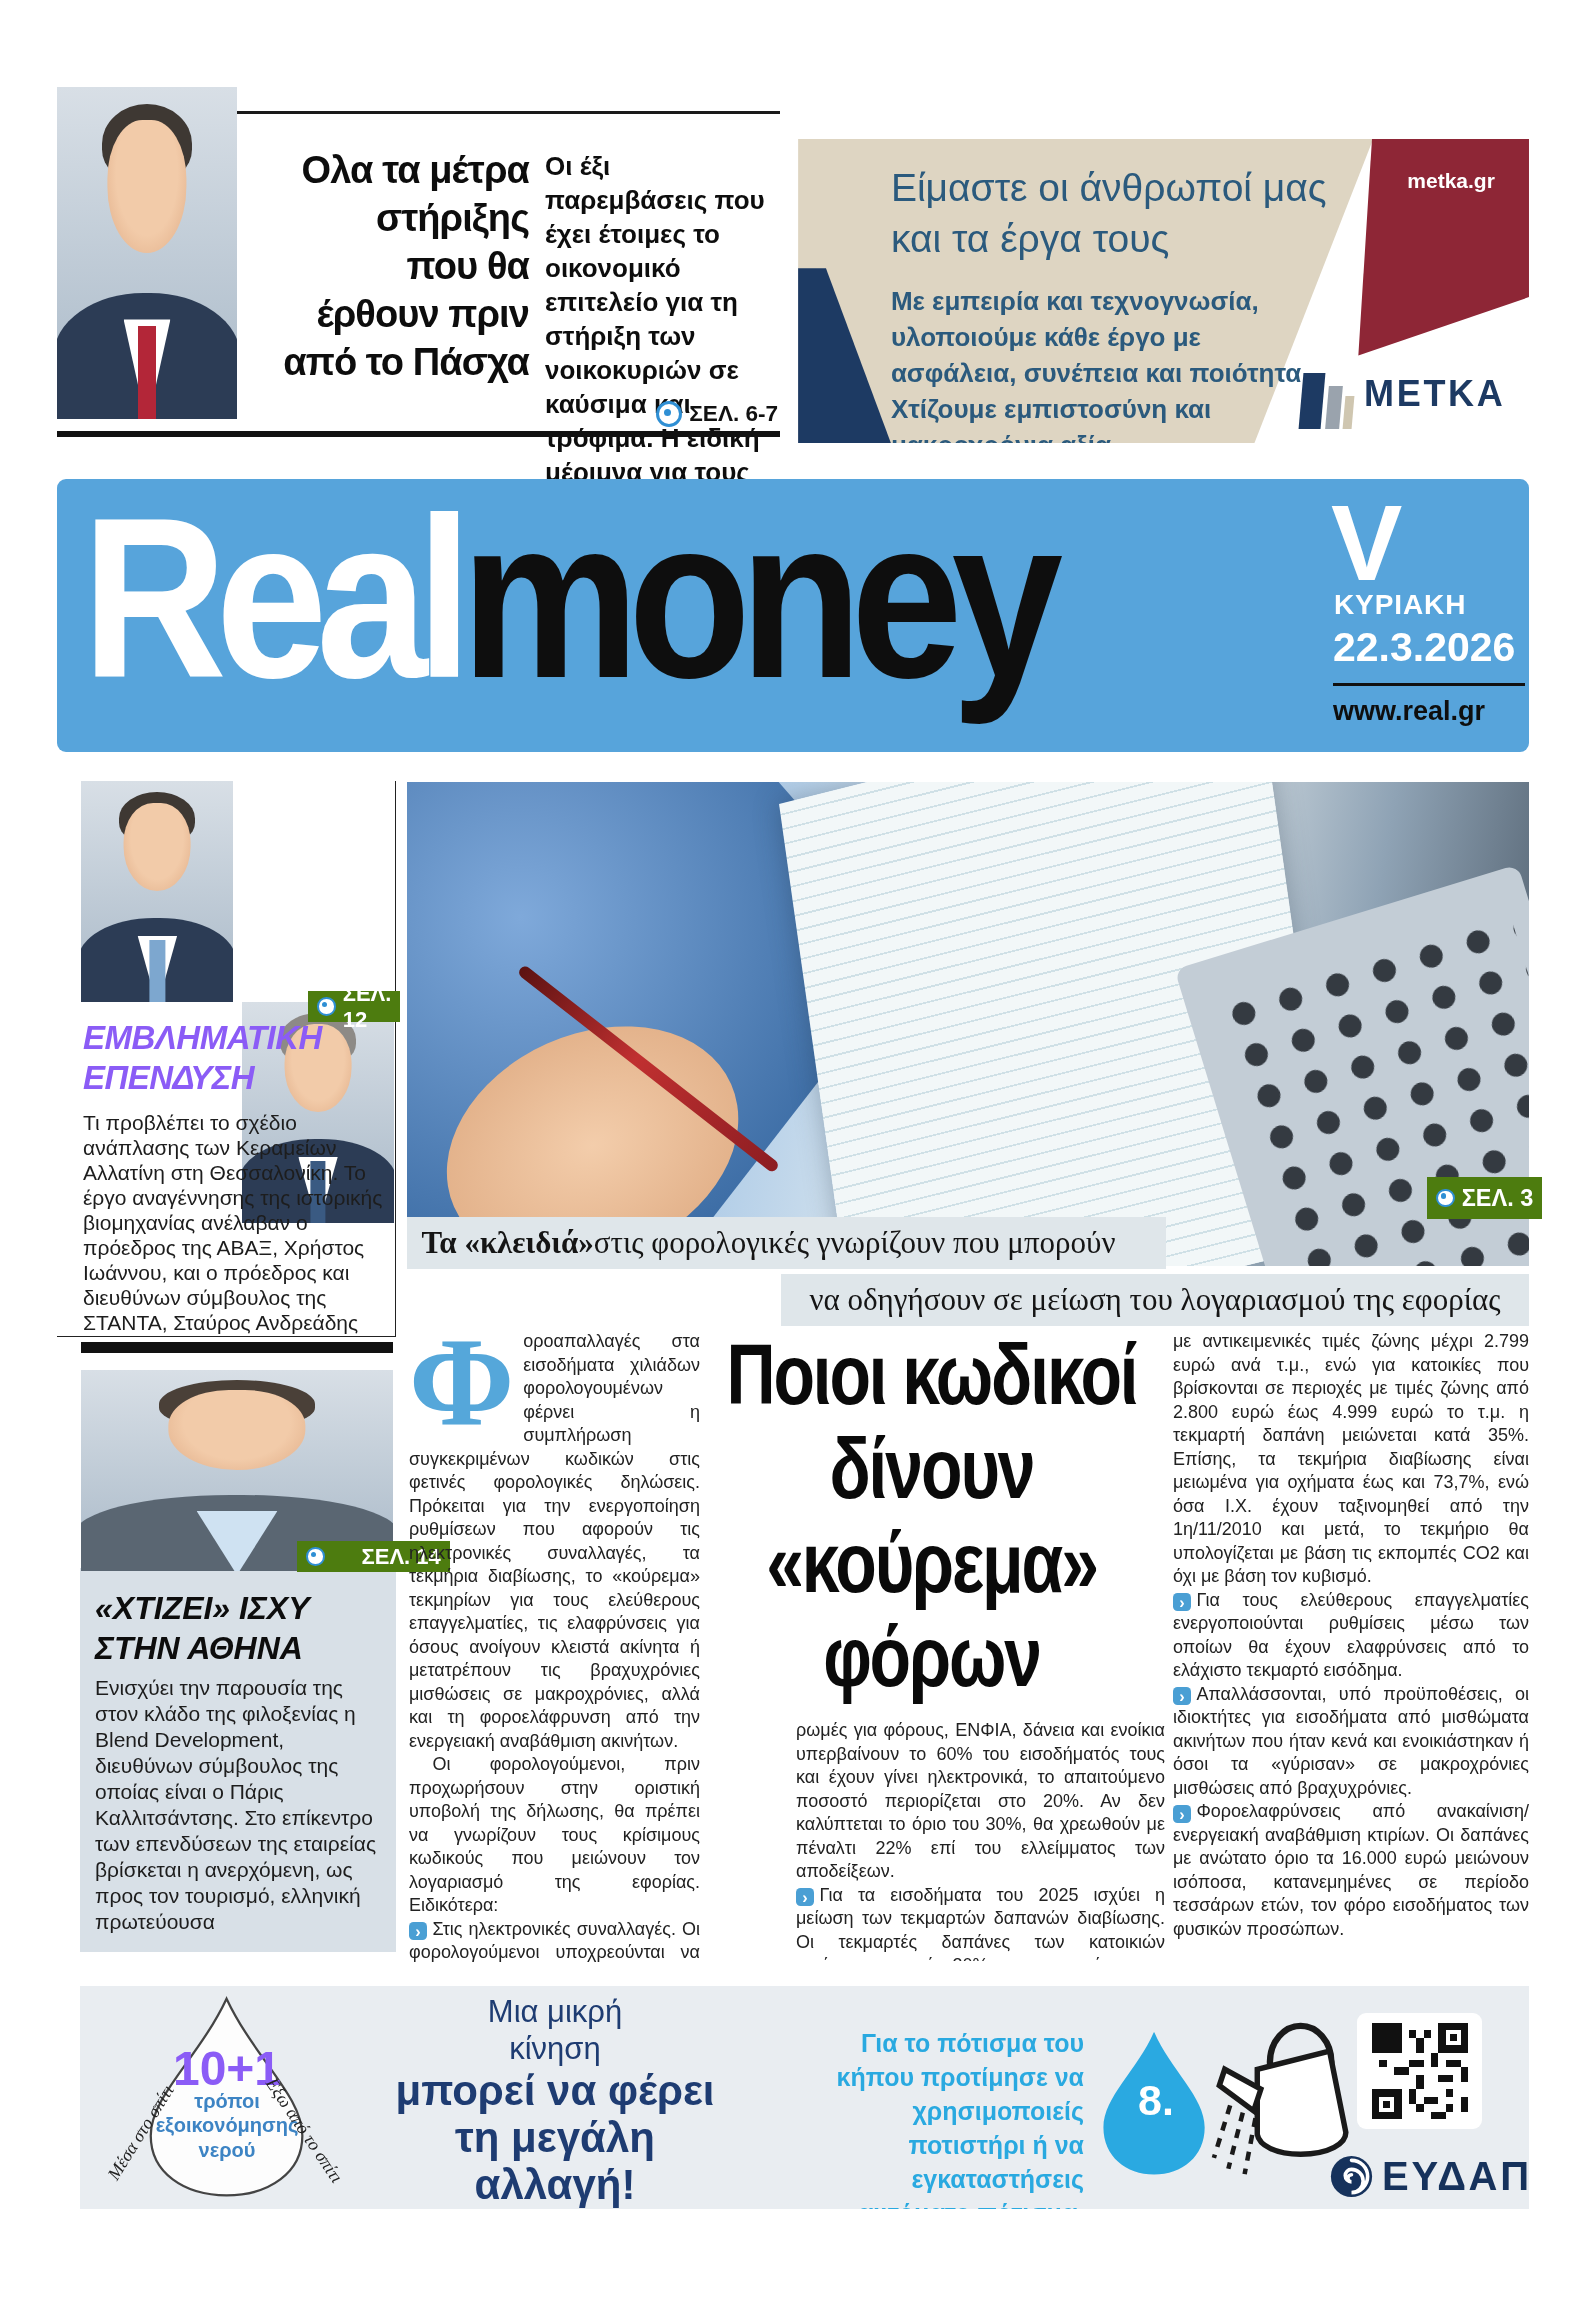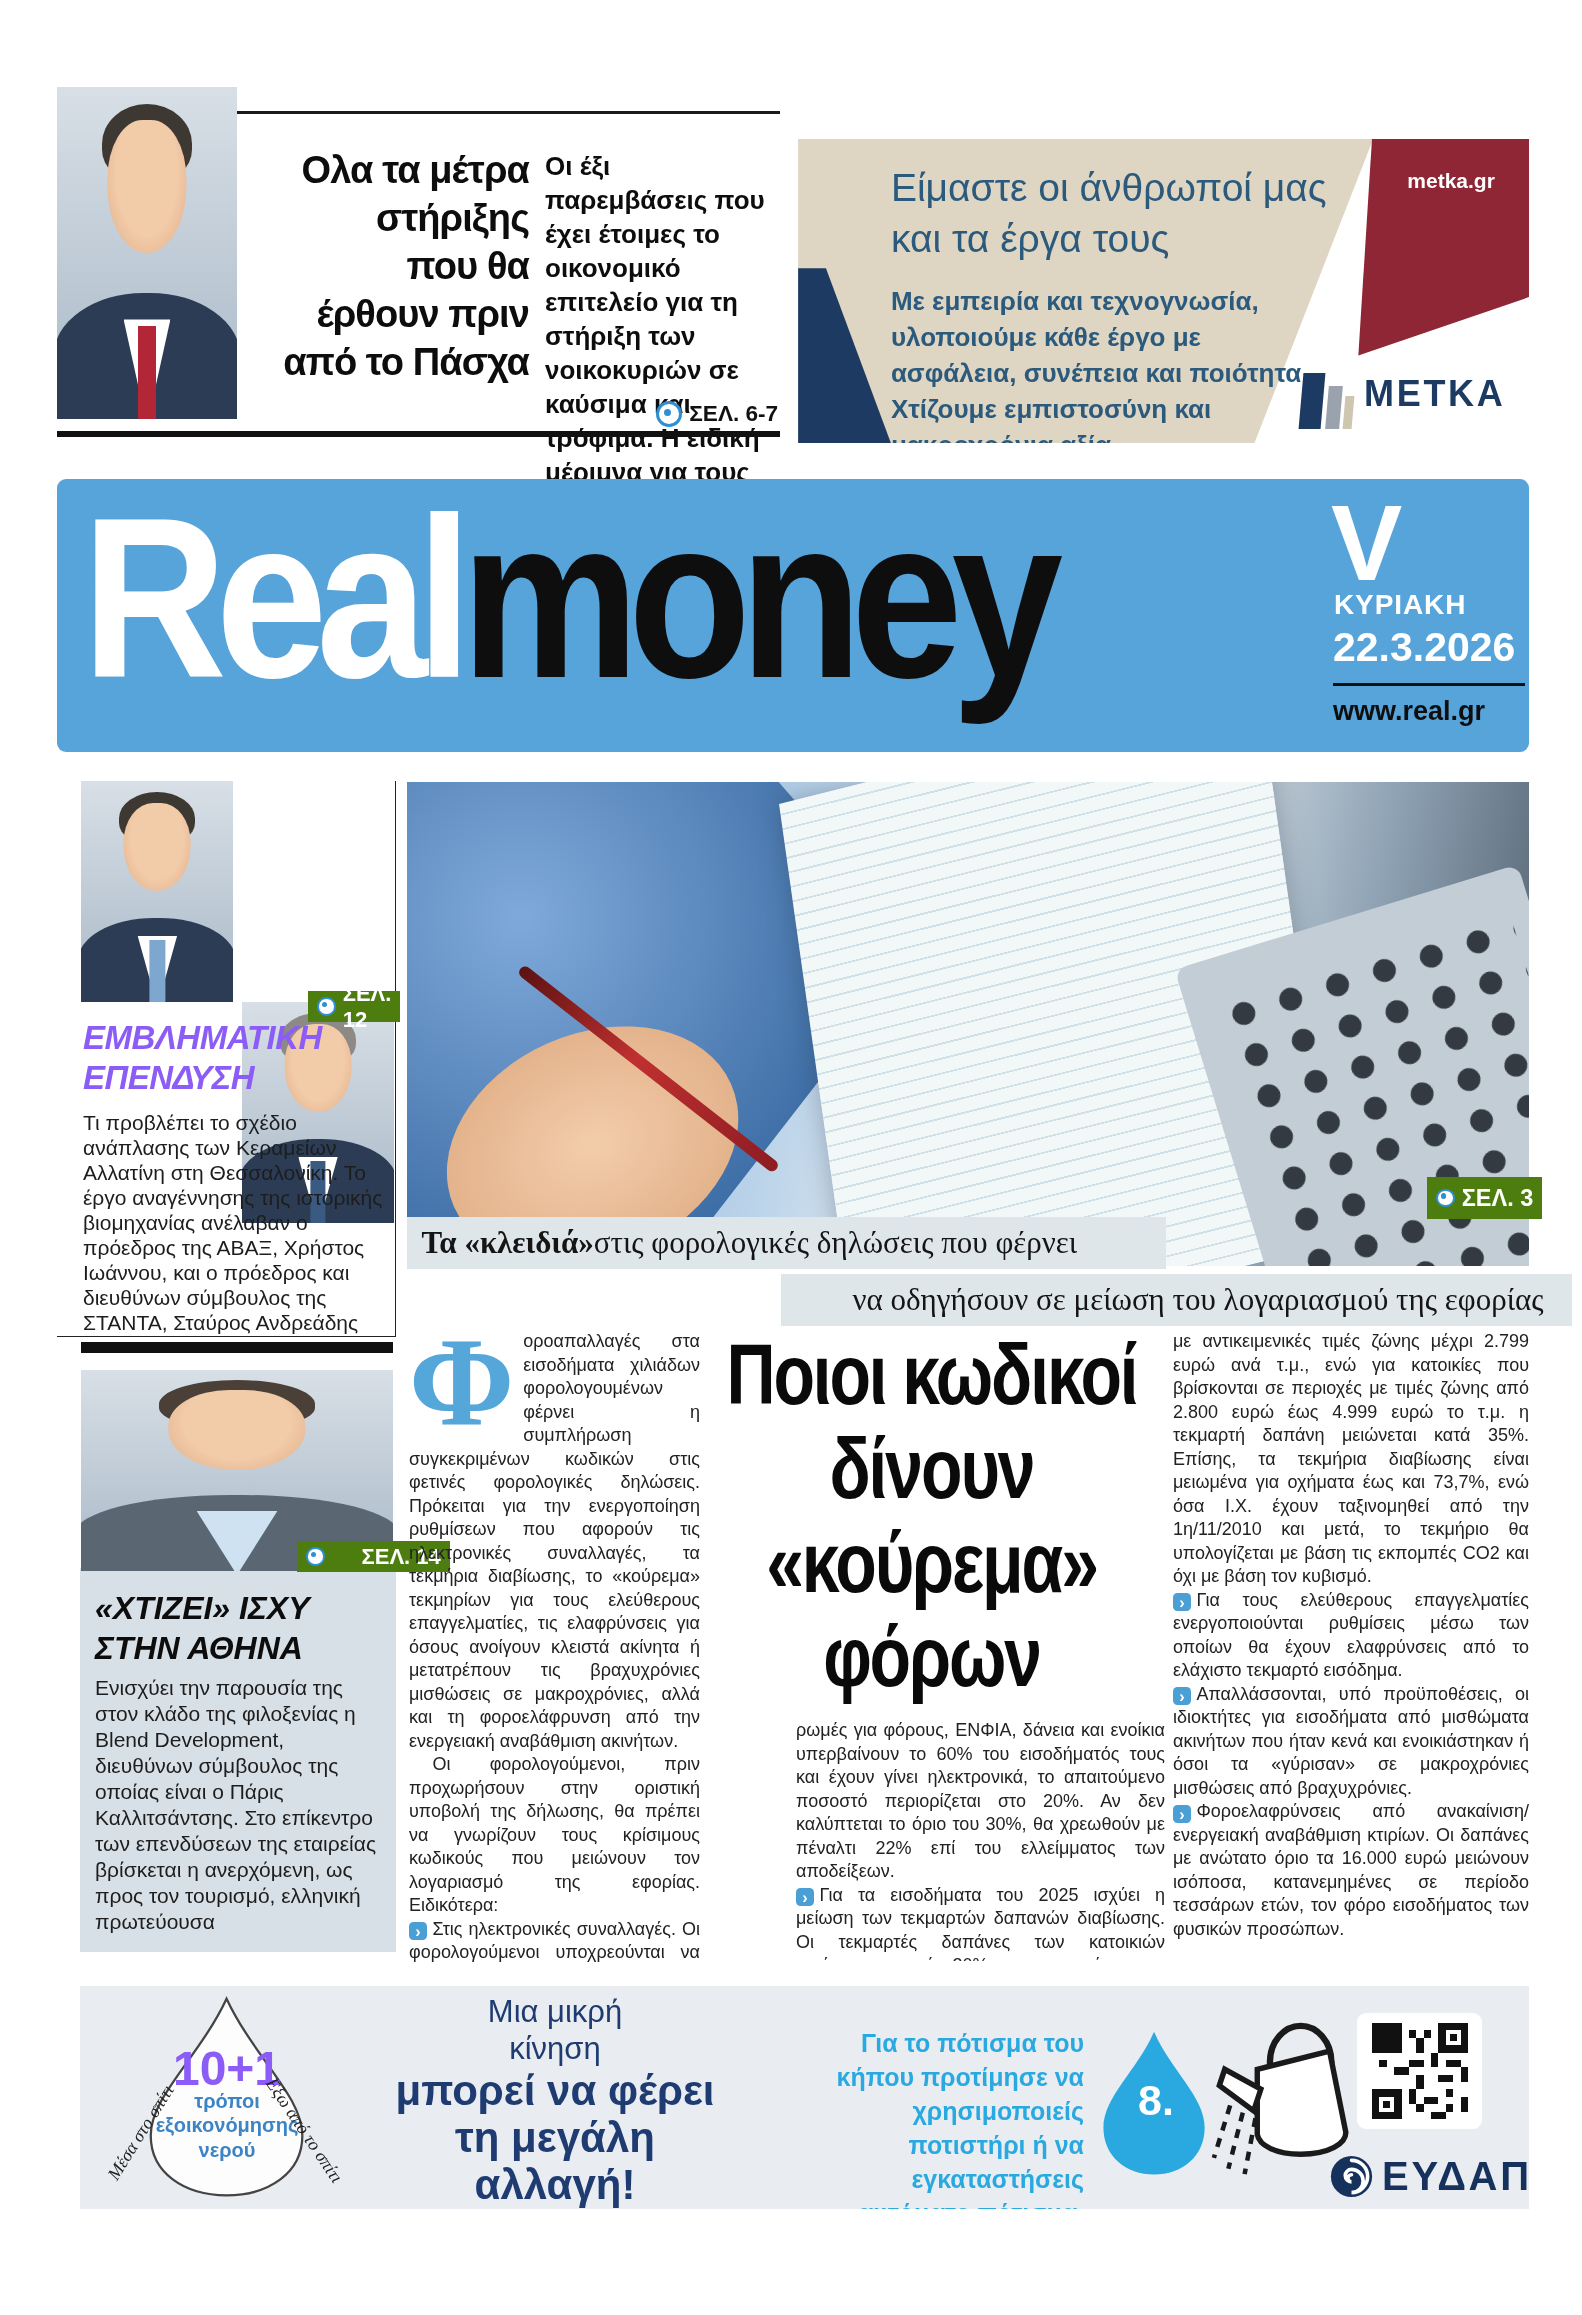--- a/index.html
+++ b/index.html
@@ -88,21 +88,21 @@
   #mp-hand{left:3%;top:52%;width:27%;height:46%;border-radius:50%;
      background:radial-gradient(#f3cdab,#dda87f);transform:rotate(-24deg);}
   #mp-pen{left:7%;top:58%;width:29%;height:11.8px;border-radius:6.3px;
      background:linear-gradient(90deg,#5c1212,#c03030 45%,#8c1d22);transform:rotate(38deg);}
   #sel3-ref{left:1427px;top:1177px;position:absolute;height:42px;font-size:23.5px;}
 
   
   .kicker{background:#dfe6ea;font-family:"Liberation Serif","DejaVu Serif",serif;
      font-size:31px;color:#151515;display:flex;align-items:center;}
   #kicker1{left:407px;top:1217px;width:744px;height:52px;padding-left:14.5px;}
-  #kicker2{left:781px;top:1274px;width:748px;height:52px;justify-content:center;padding-left:43px;}
+  #kicker2{left:781px;top:1274px;width:748px;height:52px;justify-content:center;}
 
   
   .col{font-size:18px;line-height:23.5px;text-align:justify;color:#222;font-weight:500;overflow:hidden;}
   .col p{margin:0;}
   .col p.ind{text-indent:23.5px;}
   .chev{display:inline-flex;width:18px;height:18px;border-radius:4.5px;background:#4a9fd4;color:#fff;
      font-size:16.3px;font-weight:800;align-items:center;justify-content:center;line-height:1;
      margin-right:5.4px;vertical-align:-2.7px;}
   #col1{left:409px;top:1330px;width:291px;height:633px;}
   #dropcap{float:left;font-size:127px;line-height:94px;color:#55a7da;font-weight:700;
@@ -260,21 +260,21 @@
     <div class="abs" id="mp-hand"></div>
     <div class="abs" id="mp-pen"></div>
   </div>
   <div class="selbadge" id="sel3-ref">
     <span class="eye"></span>
     <span>ΣΕΛ. 3</span>
   </div>
 
   <div class="abs kicker" id="kicker1">
     <span style="font-weight:700;">Τα «κλειδιά»</span>
-    <span> στις φορολογικές δηλώσεις που φέρνει</span>
+    <span> στις φορολογικές γνωρίζουν που μπορούν</span>
   </div>
   <div class="abs kicker" id="kicker2">να οδηγήσουν σε μείωση του λογαριασμού της εφορίας</div>
 
   <div class="abs" id="headline">
     <div>Ποιοι κωδικοί</div>
     <div>δίνουν</div>
     <div>«κούρεμα»</div>
     <div>φόρων</div>
   </div>
 

